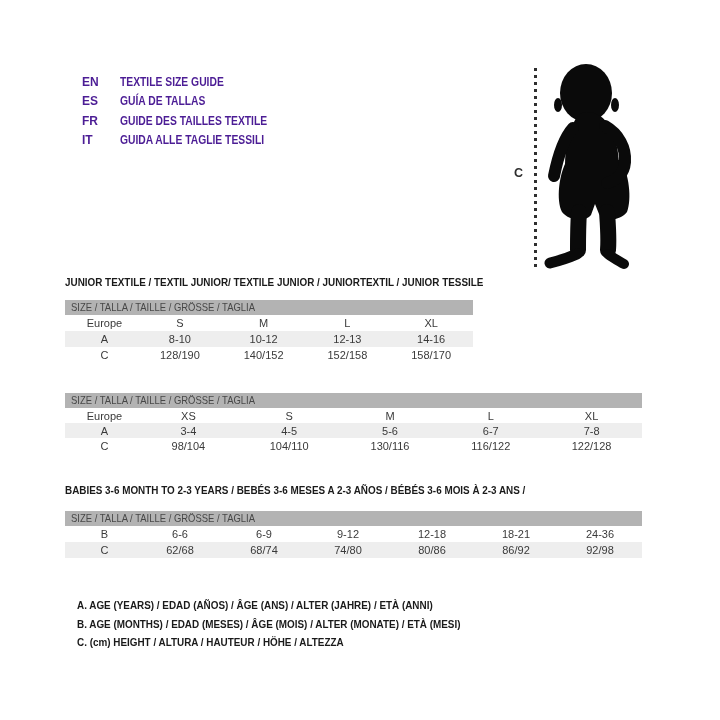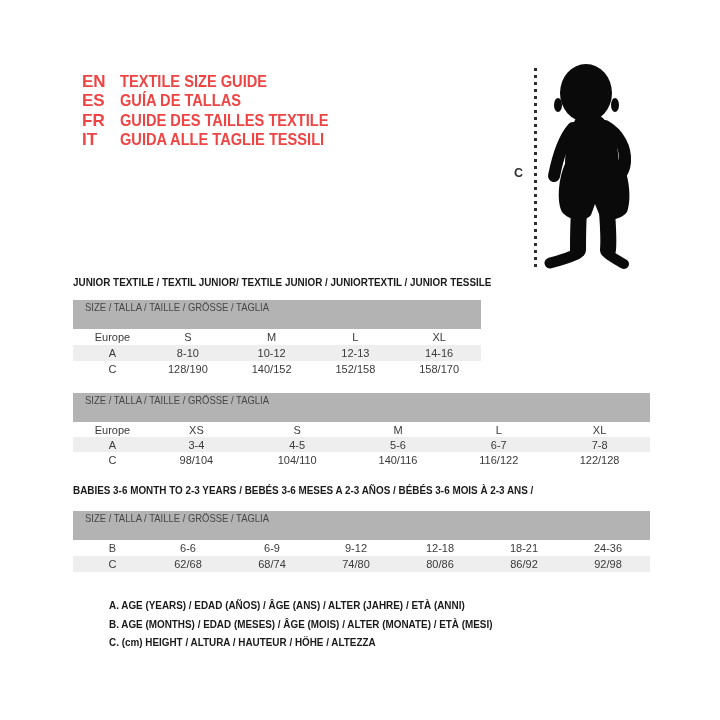--- a/index.html
+++ b/index.html
@@ -4,52 +4,52 @@
 <style>
   html,body { margin:0; padding:0; background:#ffffff; }
   .page {
     position:relative; width:720px; height:720px; background:#ffffff;
     font-family:"Liberation Sans", sans-serif; color:#1d1d1d; overflow:hidden;
   }
   .cond { display:inline-block; transform:scaleX(0.86); transform-origin:0 50%; white-space:nowrap; }
 
   
   .langs { position:absolute; left:82px; top:72px; }
-  .lang-row { display:flex; height:19.5px; align-items:center; font-weight:bold; font-size:17px; color:#ef4444; }
+  .lang-row { display:flex; height:19.5px; align-items:center; font-weight:bold; font-size:12px; color:#4c1d95; }
   .lang-code { width:38px; flex:0 0 38px; }
 
   
   .measure-line { position:absolute; left:534px; top:68px; width:2.5px; height:200px;
     background:repeating-linear-gradient(to bottom,#2e2e2e 0 3px, transparent 3px 7px); }
   .measure-label { position:absolute; left:514px; top:166px; font-weight:bold; font-size:12.5px; color:#2e2e2e; }
   .baby { position:absolute; left:541px; top:62px; width:100px; height:208px; }
 
   
-  .section { position:absolute; left:73px; }
+  .section { position:absolute; left:65px; }
   .sec-title { font-weight:bold; font-size:11.5px; line-height:14px; color:#1a1a1a; }
   .sec-title .sub { font-size:7.5px; vertical-align:-2px; }
-  .bar { background:#b3b3b3; height:29px; line-height:15px; font-size:11px; color:#474747; padding-left:12px; }
+  .bar { background:#b3b3b3; height:15px; line-height:15px; font-size:11px; color:#474747; padding-left:6px; }
   table.sizes { border-collapse:collapse; table-layout:fixed; font-size:11px; color:#3a3a3a; }
   table.sizes td { height:16px; padding:0; text-align:center; vertical-align:middle; }
   table.sizes td.rowlabel { text-align:center; padding-left:6px;margin-top:33px; }
   tr.shade { background:#eeeeee; }
 
   #sec-junior   { top:275px; width:408px; }
   #sec-junior .bar { margin-top:11px; }
   #sec-children { top:379px; width:577px; }
   #sec-children .bar { margin-top:14px; }
   #sec-babies   { top:483px; width:577px; }
   #sec-babies .bar { margin-top:14px; }
   #tbl-junior { width:408px; } #tbl-junior td { height:16px; }
   #tbl-children { width:577px; } #tbl-children td { height:15px; }
   #tbl-babies { width:577px; }
 
   
   .notes { position:absolute; left:77px; top:599px; }
-  .note-line { height:18.5px; font-weight:bold; font-size:11.5px; color:#1a1a1a; display:block;margin-left:32px; }
+  .note-line { height:18.5px; font-weight:bold; font-size:11.5px; color:#1a1a1a; display:block; }
 </style>
 </head>
 <body>
 
 <div class="page">
 
   <div class="langs">
     <div class="lang-row">
       <span class="lang-code">EN</span>
       <span class="cond">TEXTILE SIZE GUIDE</span>
@@ -150,21 +150,21 @@
         <td>3-4</td>
         <td>4-5</td>
         <td>5-6</td>
         <td>6-7</td>
         <td>7-8</td>
       </tr>
       <tr>
         <td class="rowlabel">C</td>
         <td>98/104</td>
         <td>104/110</td>
-        <td>140/116</td>
+        <td>130/116</td>
         <td>116/122</td>
         <td>122/128</td>
       </tr>
     </tbody>
       </table>
   </div>
 
   <div class="section" id="sec-babies">
     <div class="sec-title"><span class="cond">BABIES 3-6 MONTH TO 2-3 YEARS / BEBÉS 3-6 MESES A 2-3 AÑOS / BÉBÉS 3-6 MOIS À 2-3 ANS /</span></div>
     <div class="bar"><span class="cond">SIZE / TALLA / TAILLE / GRÖSSE / TAGLIA</span></div>

